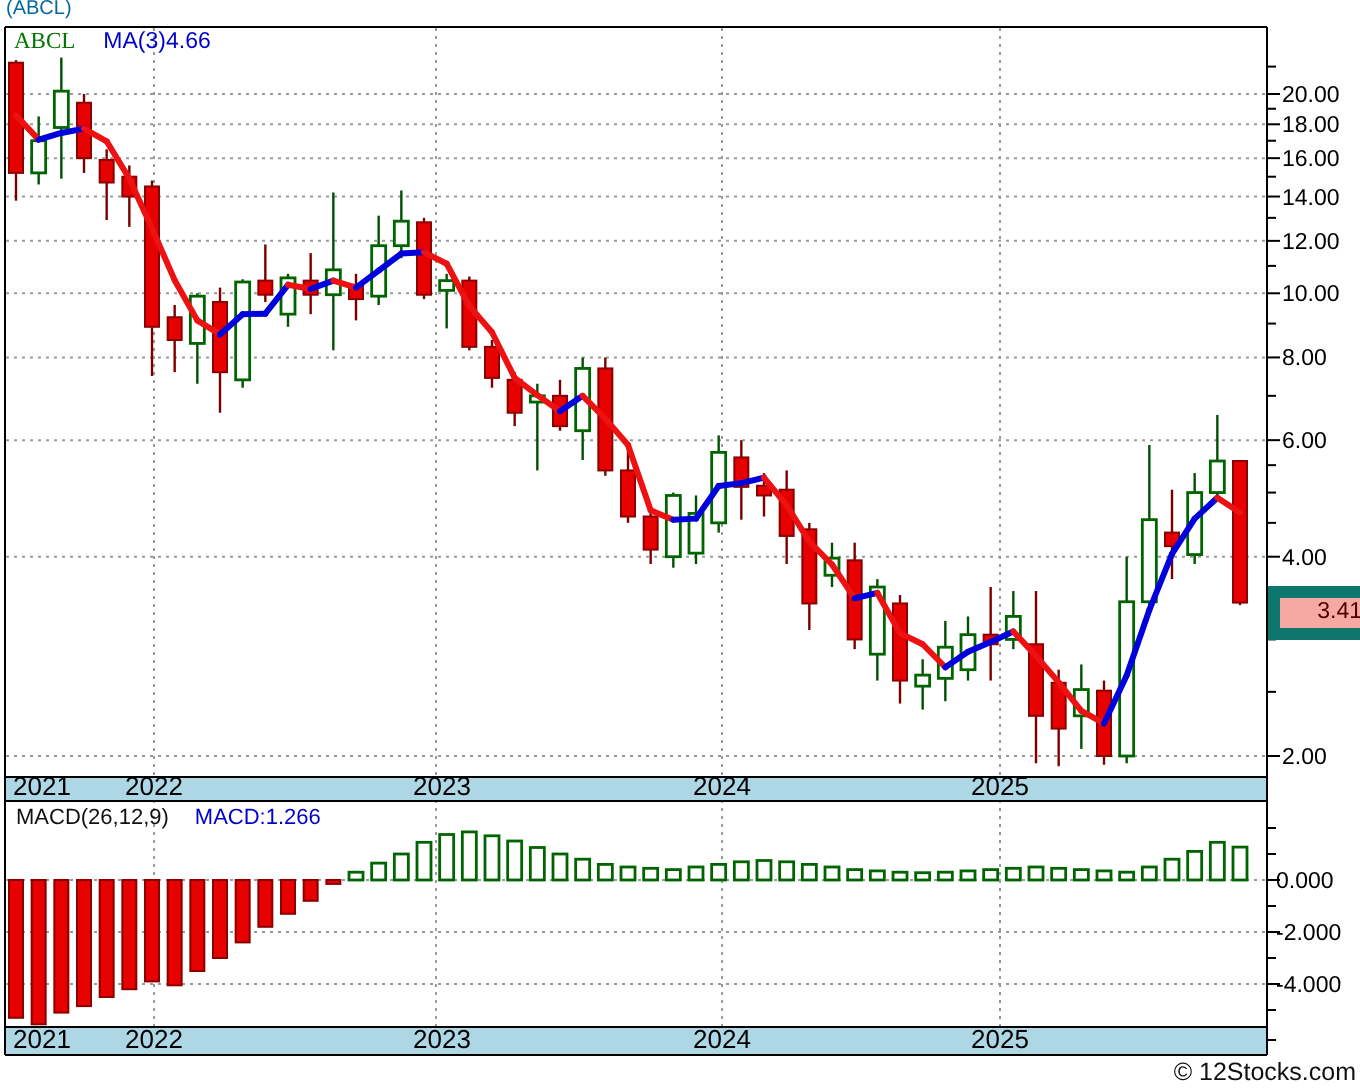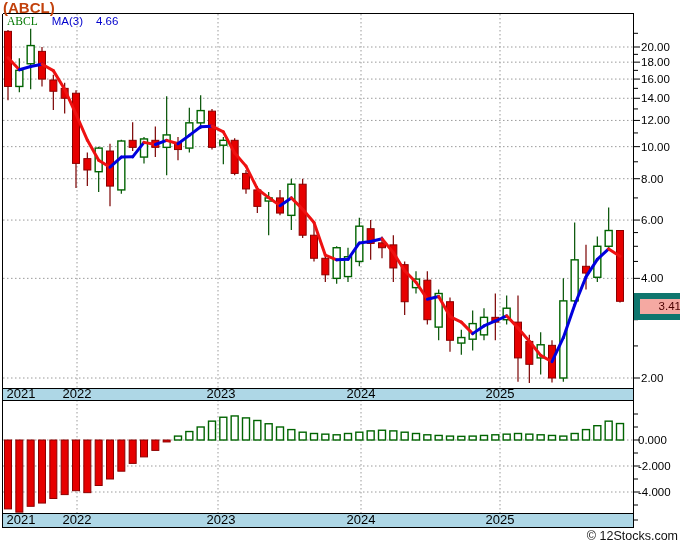--- a/index.html
+++ b/index.html
@@ -1,30 +1,30 @@
 <!DOCTYPE html>
 <html><head>
 <meta charset="utf-8">
 <style>
   html,body{margin:0;padding:0;background:#fff;}
   #app{
     position:relative;width:680px;height:546px;background:#fff;overflow:hidden;
     font-family:"Liberation Sans","DejaVu Sans",sans-serif;-webkit-font-smoothing:none;
   }
   #title{
-    position:absolute;left:3px;top:-1px;font-size:15px;font-weight:bold;color:#c2410c;
+    position:absolute;left:3px;top:-1px;font-size:10px;font-weight:normal;color:#0369a1;
     letter-spacing:0px;
   }
   #chart-svg{position:absolute;left:0;top:0;}
   #legend{
     position:absolute;left:7px;top:15px;font-size:11.5px;white-space:nowrap;
   }
   #legend .sym{color:#007700;font-family:Liberation Serif, serif;}
   #legend .ma{color:#0000cc;margin-left:14px;}
-  #legend .maval{color:#0000cc;margin-left:13px;}
+  #legend .maval{color:#0000cc;}
   #macd-label-row{
     position:absolute;left:8px;top:403px;font-size:11px;white-space:nowrap;
   }
   #macd-label-row .mlab{color:#111;}
   #macd-label-row .mval{color:#0000cc;margin-left:13px;}
   #price-tag{
     position:absolute;left:634px;top:293px;width:41px;height:15px;
     background:#f5a9a2;border:6px solid #0f766e;color:#4a0000;
     font-size:11.5px;line-height:15px;text-align:right;
   }
@@ -362,15 +362,18 @@
         <text x="361" y="397.5" font-size="13" fill="#000" text-anchor="middle">2024</text>
         <text x="361" y="524" font-size="13" fill="#000" text-anchor="middle">2024</text>
         <text x="500" y="397.5" font-size="13" fill="#000" text-anchor="middle">2025</text>
         <text x="500" y="524" font-size="13" fill="#000" text-anchor="middle">2025</text>
       </g>
     </svg>
   <div id="title">(ABCL)</div>
   <div id="legend">
     <span class="sym">ABCL</span><span class="ma">MA(3)</span><span class="maval">4.66</span>
   </div>
+  <div id="macd-label-row">
+    <span class="mlab">MACD(26,12,9)</span><span class="mval">MACD:1.266</span>
+  </div>
   <div id="price-tag">3.41</div>
   <div id="watermark">© 12Stocks.com</div>
 </div>
 
 </body></html>

